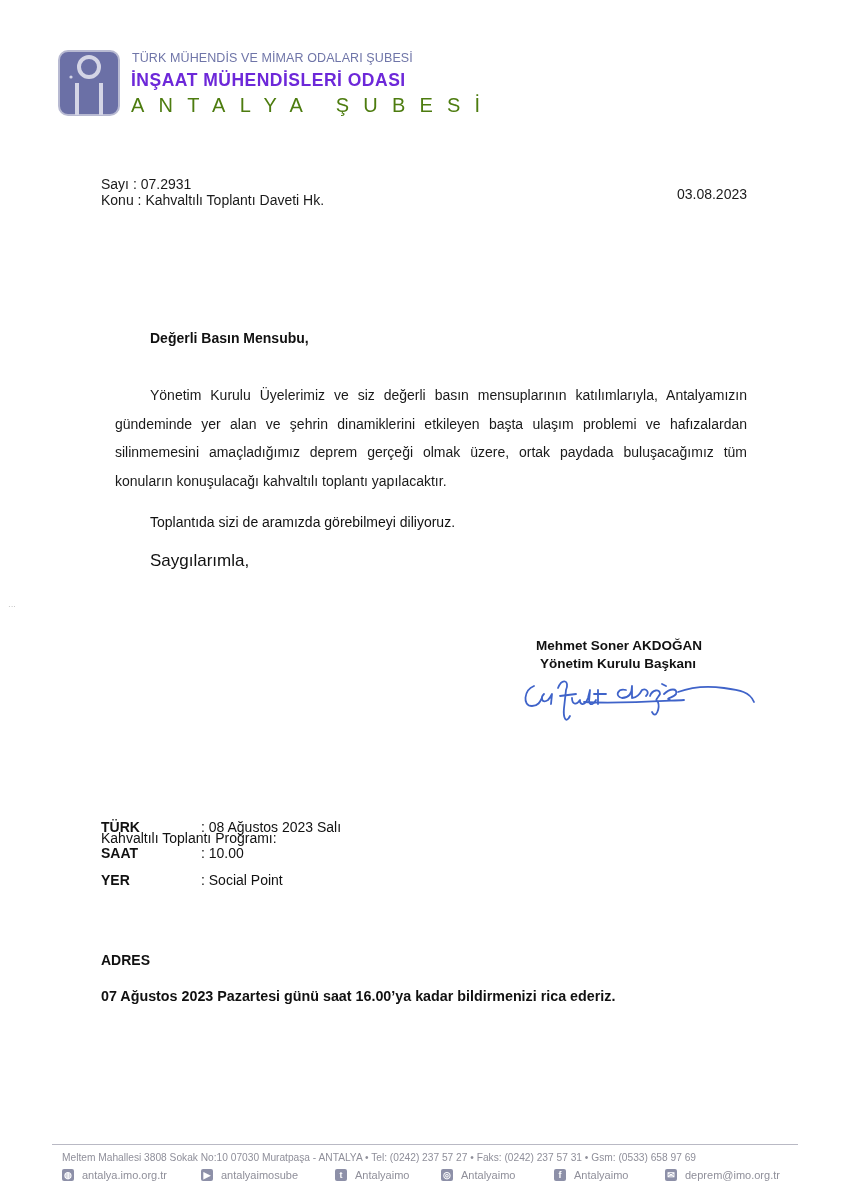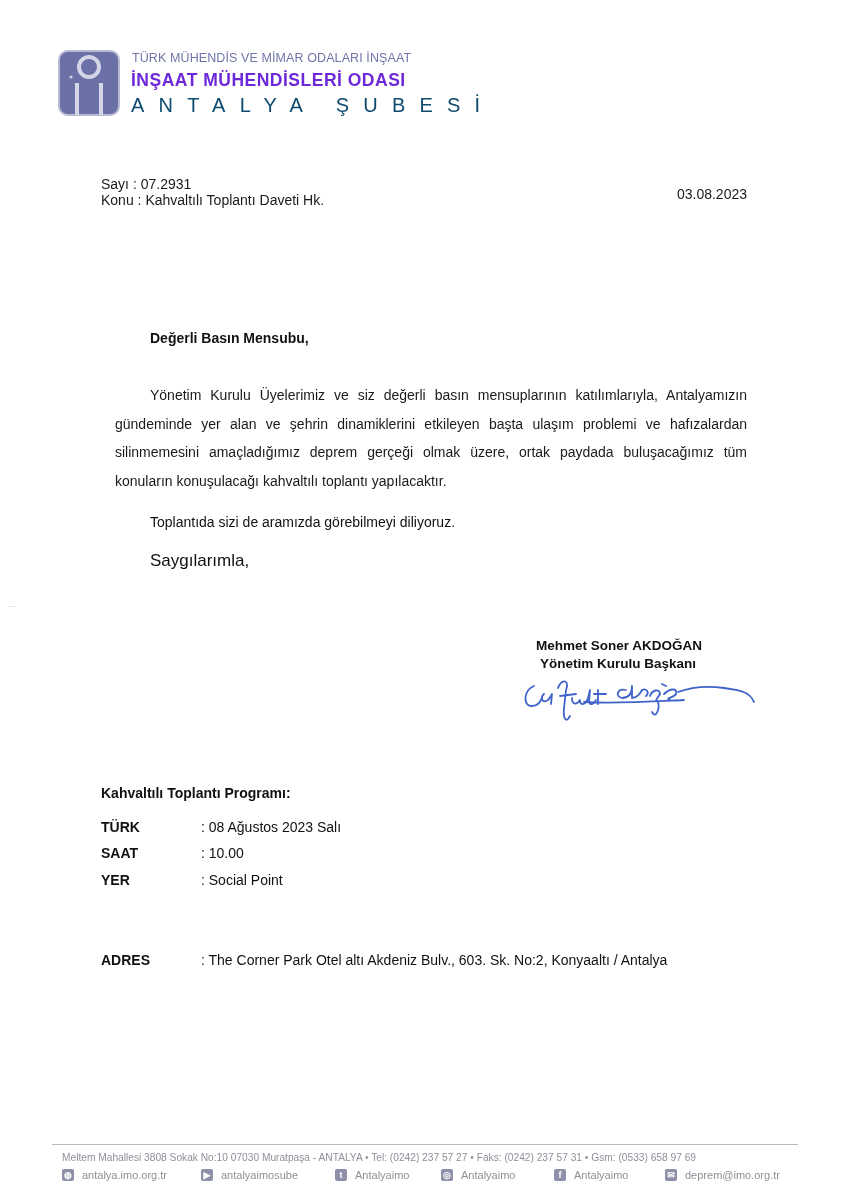--- a/index.html
+++ b/index.html
@@ -4,38 +4,38 @@
   <style>
     html, body { margin: 0; padding: 0; background: #ffffff; }
     body { width: 848px; height: 1200px; position: relative; overflow: hidden;
            font-family: "Liberation Sans", sans-serif; color: #111; }
     .abs { position: absolute; }
 
     
     .logo-box { left: 58px; top: 50px; width: 62px; height: 66px; }
     .org-line1 { left: 132px; top: 51px; font-size: 12.5px; color: #6f75a8; letter-spacing: 0.1px; white-space: nowrap; }
     .org-line2 { left: 131px; top: 70px; font-size: 17.5px; font-weight: bold; color: #6d28d9; letter-spacing: 0.5px; white-space: nowrap; }
-    .org-line3 { left: 131px; top: 94px; font-size: 20px; color: #0c4a6e; letter-spacing: 14.2px; white-space: nowrap; }
+    .org-line3 { left: 131px; top: 94px; font-size: 20px; color: #4d7c0f; letter-spacing: 14.2px; white-space: nowrap; }
 
     
     .meta { left: 101px; top: 176px; font-size: 14px; line-height: 16px; color: #1a1a1a; }
     .date { right: 101px; top: 176px; font-size: 14px; color: #1a1a1a; margin-top: 10px; }
 
     .salutation { left: 150px; top: 330px; font-size: 14px; font-weight: bold; }
 
     .body-p { left: 115px; top: 381px; width: 632px; font-size: 14px; line-height: 28.5px;
               text-align: justify; text-indent: 35px; color: #1a1a1a; }
     .line-2 { left: 150px; top: 514px; font-size: 14px; }
     .line-3 { left: 150px; top: 551px; font-size: 17px; }
 
     .sig-name { left: 536px; top: 638px; font-size: 13.5px; font-weight: bold; white-space: nowrap; }
     .sig-title { left: 540px; top: 656px; font-size: 13.5px; font-weight: bold; white-space: nowrap; }
     .signature { left: 514px; top: 668px; width: 250px; height: 60px; }
 
-    .prog-title { left: 101px; top: 785px; font-size: 14px; font-weight: bold; }
+    .prog-title { left: 101px; top: 830px; font-size: 14px; font-weight: normal; }
     .prog-row { left: 101px; font-size: 14px; display: flex; }
     .prog-row .k { width: 100px; font-weight: bold; }
     .prog-row .v { white-space: nowrap; }
 
     .lcv { left: 101px; top: 982px; width: 660px; font-size: 14.3px; font-weight: bold; line-height: 28px; }
 
     
     .foot-line { left: 52px; top: 1144px; width: 746px; height: 1px; background: #b9b9c4; }
     .foot-addr { left: 62px; top: 1152px; font-size: 10.2px; color: #8f8f9a; white-space: nowrap; }
     .foot-social { left: 62px; top: 1169px; width: 740px; display: flex; gap: 0; font-size: 11px; color: #8f8f9a; }
@@ -49,21 +49,21 @@
 
 <div class="abs logo-box">
   <svg width="62" height="66" viewBox="0 0 62 66">
     <rect x="1" y="1" width="60" height="64" rx="9" fill="#6b70a6" stroke="#b8bad2" stroke-width="2"></rect>
     <circle cx="31" cy="17" r="10" fill="none" stroke="#d4d5e6" stroke-width="4"></circle>
     <rect x="17" y="33" width="4" height="32" fill="#d4d5e6"></rect>
     <rect x="41" y="33" width="4" height="32" fill="#d4d5e6"></rect>
     <circle cx="13" cy="27" r="1.6" fill="#d4d5e6"></circle>
   </svg>
 </div>
-<div class="abs org-line1">TÜRK MÜHENDİS VE MİMAR ODALARI İNŞAAT</div>
+<div class="abs org-line1">TÜRK MÜHENDİS VE MİMAR ODALARI ŞUBESİ</div>
 <div class="abs org-line2">İNŞAAT MÜHENDİSLERİ ODASI</div>
 <div class="abs org-line3">ANTALYA ŞUBESİ</div>
 
 <div class="abs meta">
   <div>
     <span>Sayı  :</span>
     <span>07.2931</span>
   </div>
   <div>
     <span>Konu :</span>
@@ -108,24 +108,24 @@
 <div class="abs prog-row" style="top:845px">
   <span class="k">SAAT</span>
   <span class="v">: 10.00</span>
 </div>
 <div class="abs prog-row" style="top:872px">
   <span class="k">YER</span>
   <span class="v">: Social Point</span>
 </div>
 <div class="abs prog-row" style="top:952px">
   <span class="k">ADRES</span>
-  <span class="v">: The Corner Park Otel altı Akdeniz Bulv., 603. Sk. No:2, Konyaaltı / Antalya</span>
 </div>
 
 <div class="abs lcv">
+  <div>07 Ağustos 2023 Pazartesi günü saat 16.00’ya kadar bildirmenizi rica ederiz.</div>
 </div>
 
 <div class="abs foot-line"></div>
 <div class="abs foot-addr">Meltem Mahallesi 3808 Sokak No:10  07030 Muratpaşa - ANTALYA • Tel: (0242) 237 57 27 • Faks: (0242) 237 57 31 • Gsm: (0533) 658 97 69</div>
 <div class="abs foot-social">
   <div class="soc" style="width:139px">
     <span class="ic">◍</span>
     <span>antalya.imo.org.tr</span>
   </div>
   <div class="soc" style="width:134px">

